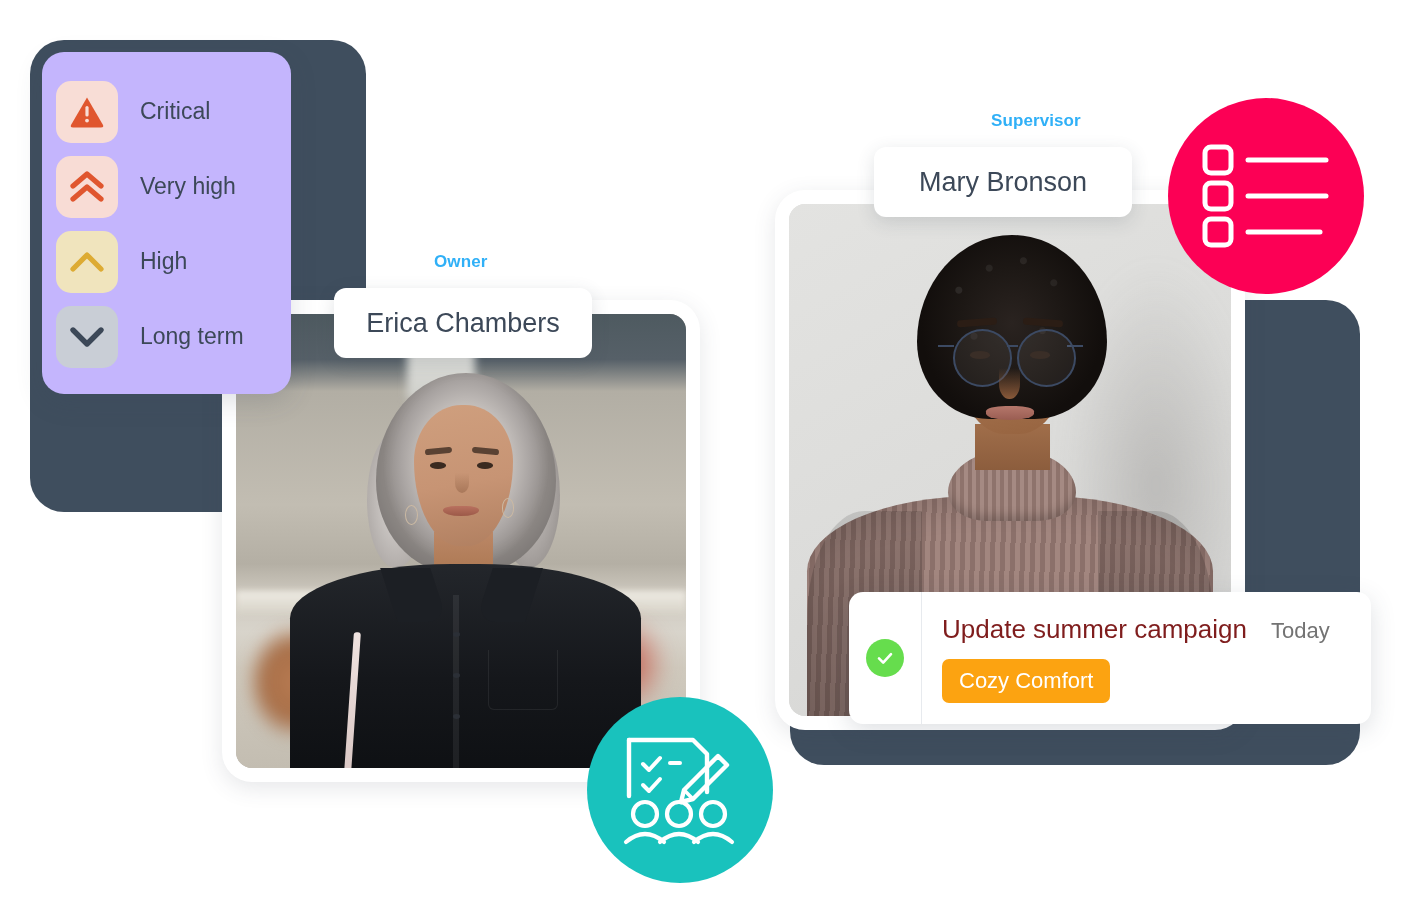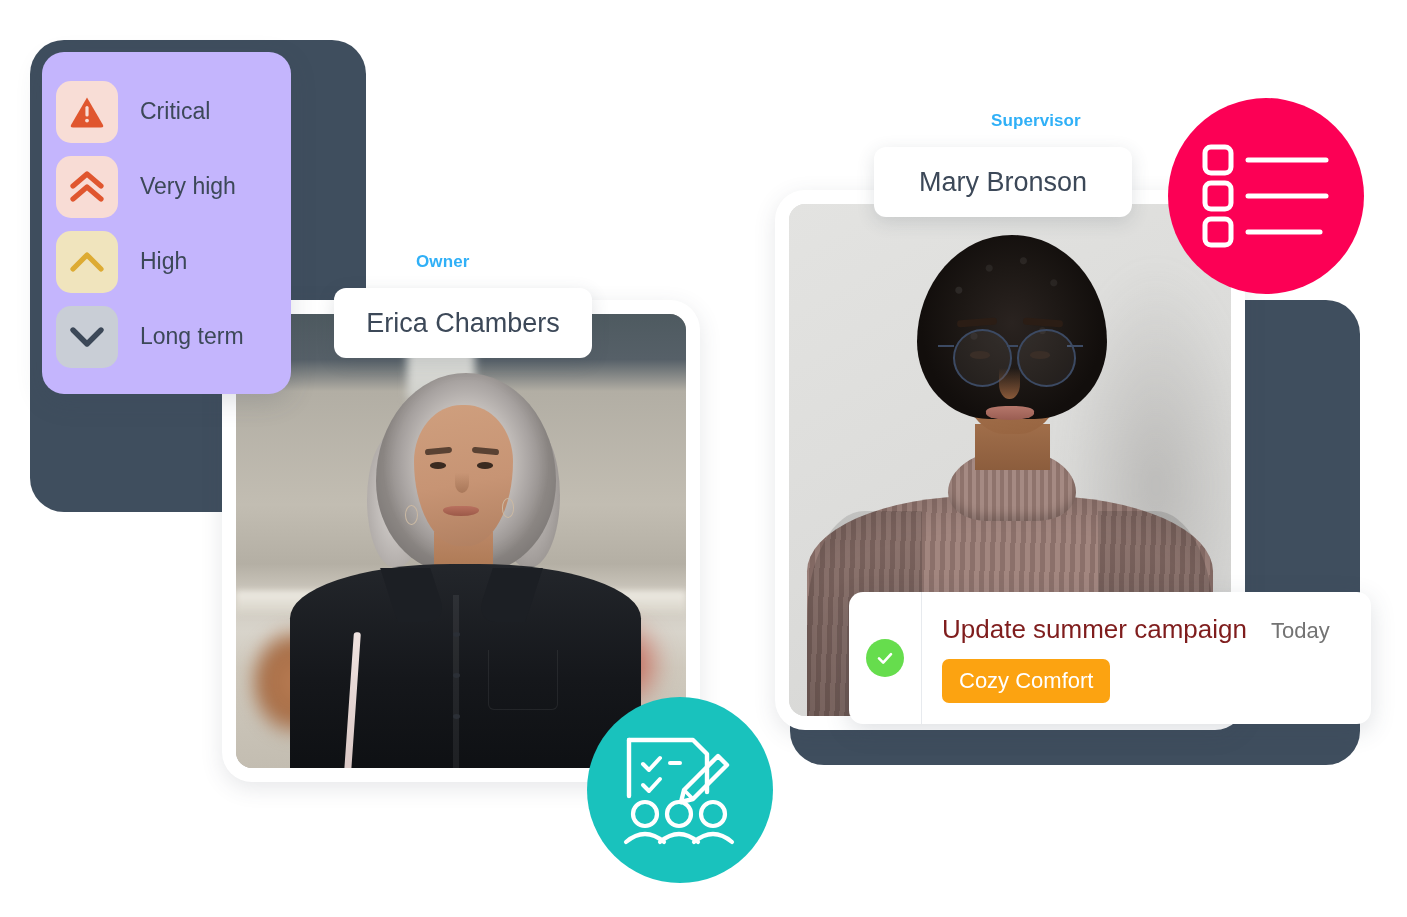--- a/index.html
+++ b/index.html
@@ -262,21 +262,21 @@
     background: #ffffff;
     border-radius: 12px;
     box-shadow: 0 5px 18px rgba(60,72,88,.16);
     display: flex;
     align-items: center;
     justify-content: center;
     color: #3c4858;
     font-size: 27px;
     white-space: nowrap;
   }
-  #role-owner      { left: 416px; top: 252px; }
+  #role-owner      { left: 434px; top: 252px; }
   #name-erica      { left: 334px; top: 288px; width: 258px; height: 70px; }
   #role-supervisor { left: 956px; top: 111px; margin-left: 35px; }
   #name-mary       { left: 874px; top: 147px; width: 258px; height: 70px; }
 
   
   #legend-card {
     position: absolute;
     left: 42px; top: 52px;
     width: 249px;
     background: #c4b5fd;

